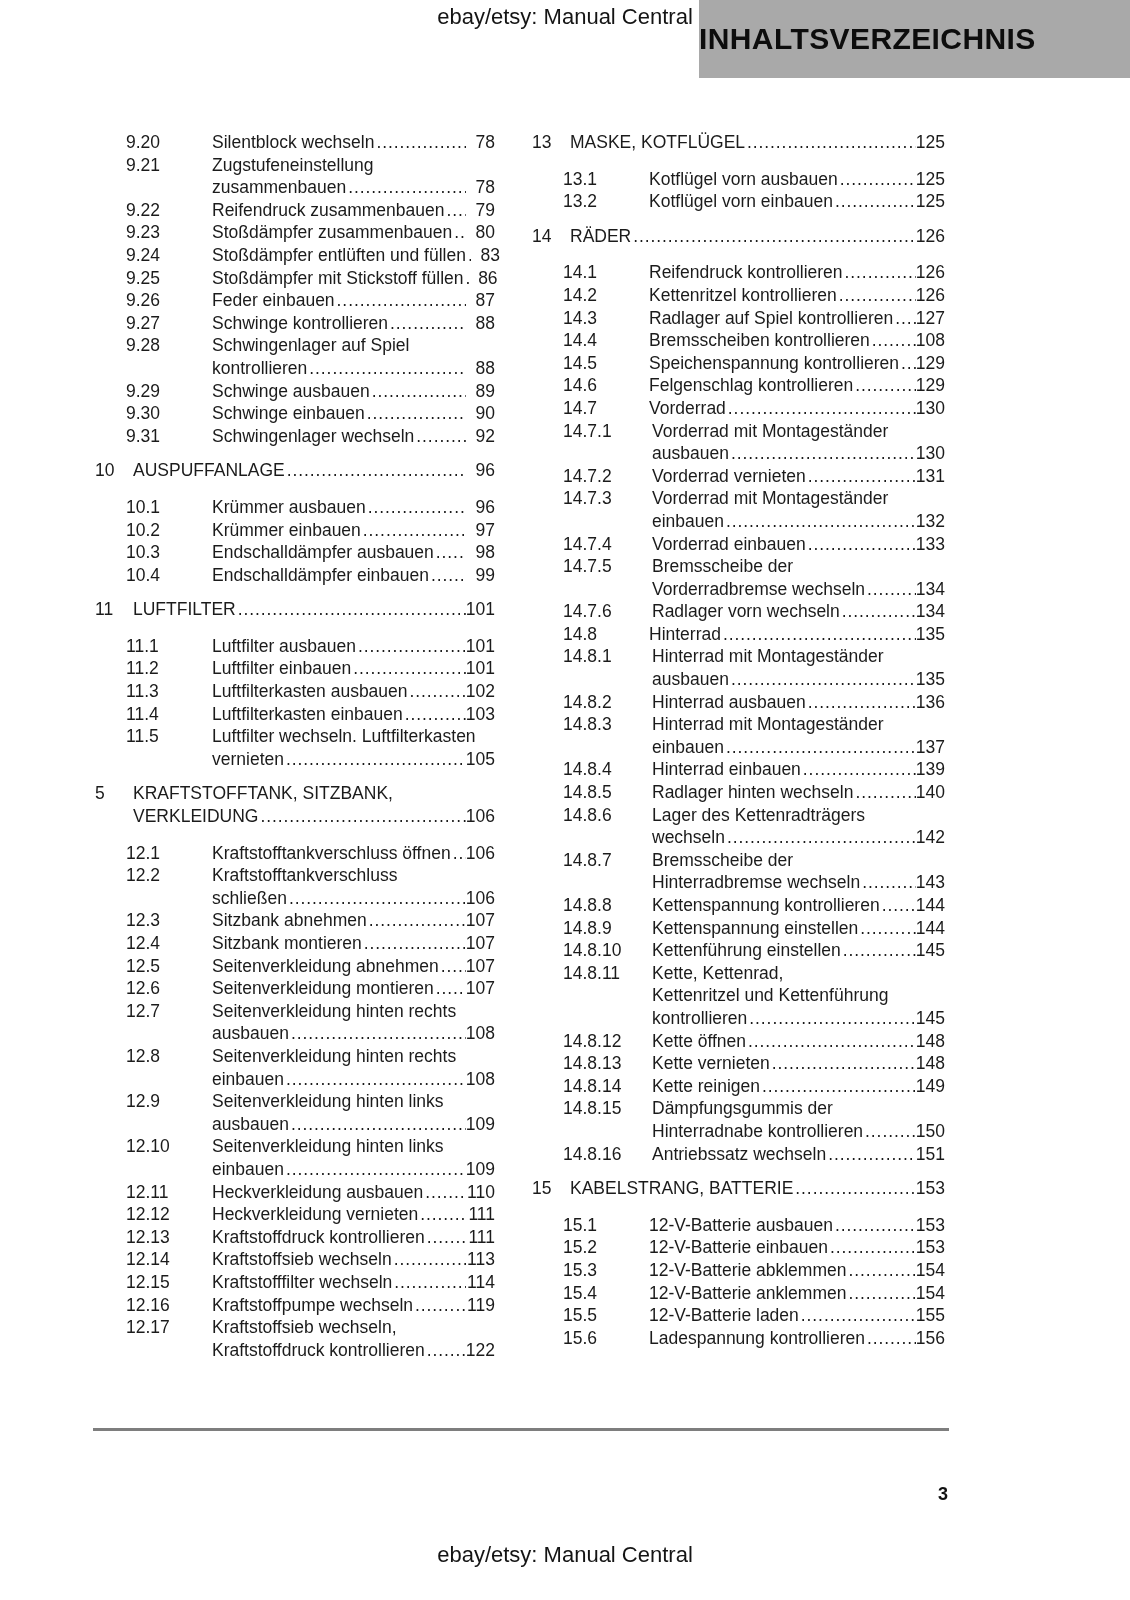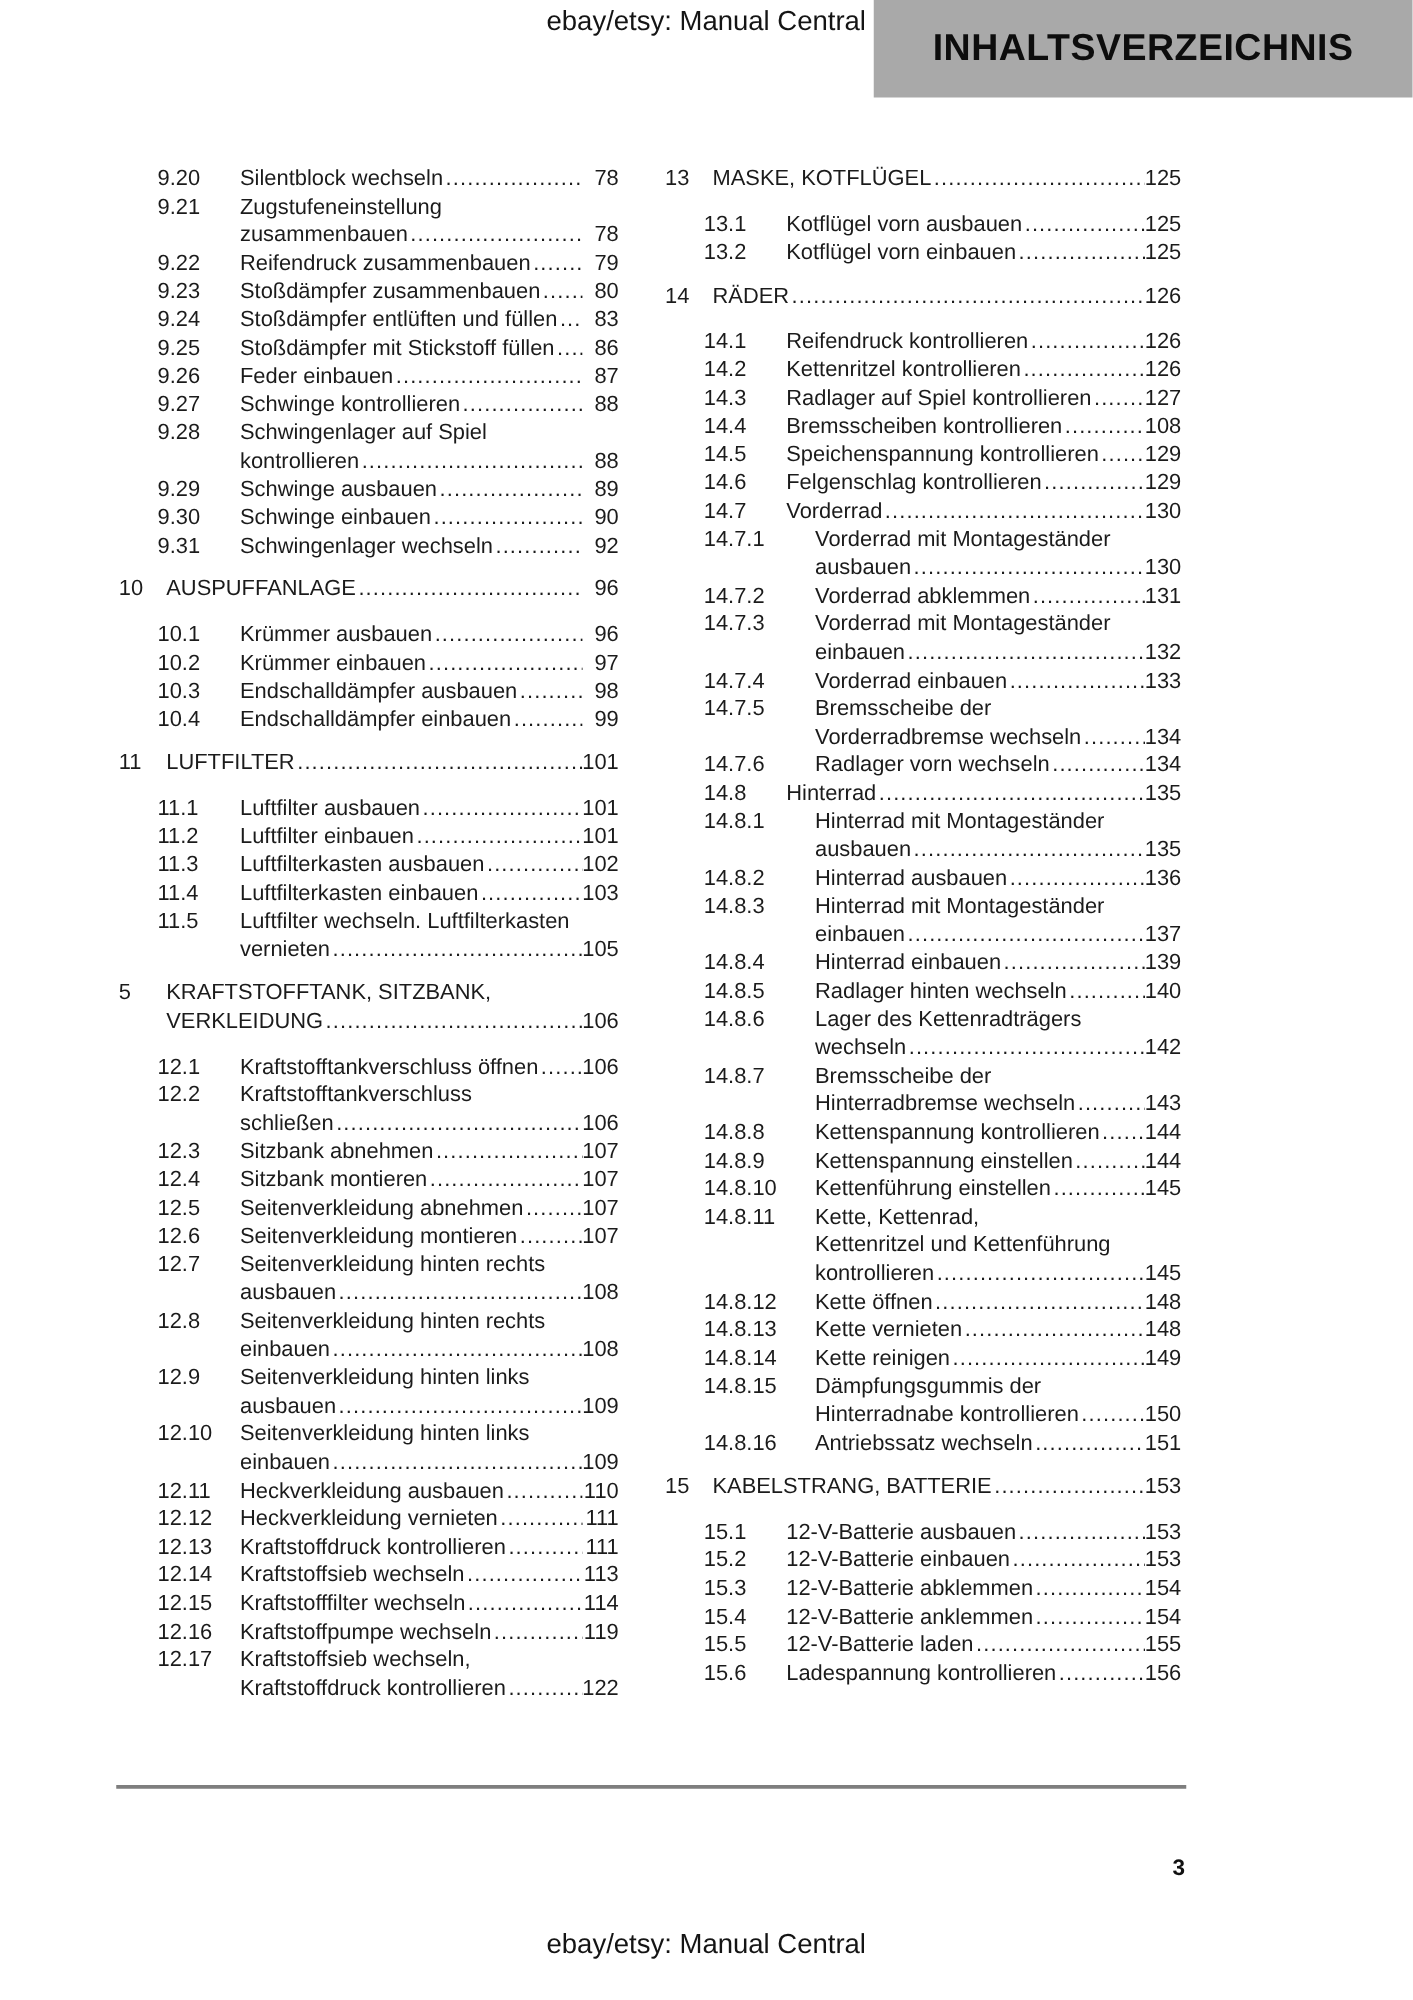--- a/index.html
+++ b/index.html
@@ -10,37 +10,37 @@
     overflow: hidden;
     font-family: "Liberation Sans", sans-serif;
     color: #1b1b1b;
   }
   .header-watermark {
     position: absolute; top: 4px; left: 0; width: 100%;
     text-align: center; font-size: 22px; color: #141414;
   }
   .title-box {
     position: absolute; left: 699px; top: 0; width: 431px; height: 78px;
-    display: flex; align-items: center; justify-content: center;
+    display: flex; align-items: center; justify-content: flex-start;
   }
   .title-box .t {
     font-weight: bold; font-size: 30px; letter-spacing: 0.4px; color: #0d0d0d;
     white-space: nowrap;
   }
   .toc {
     position: absolute; left: 95px; top: 131px;
     display: flex;
     font-size: 17.5px; line-height: 22.6px;
   }
   .col-1 { width: 400px; margin-right: 37px; }
   .col-2 { width: 413px; }
   .entry { display: flex; }
   .entry .num { flex: none; }
   .lvl-chapter .num { width: 38px; }
-  .lvl-sub { padding-left: 31px; }
+  .lvl-sub { padding-left: 31px; gap: 20px; }
   .lvl-sub .num { width: 66px; }
   .lvl-subsub { padding-left: 31px; }
   .lvl-subsub .num { width: 89px; }
   .lvl-chapter { margin: 12px 0 14px 0; }
   .col > .lvl-chapter:first-child { margin-top: 0; }
   .body { flex: 1; min-width: 0; }
   .lastline { display: flex; align-items: baseline; }
   .txt { white-space: nowrap; }
   .dots {
     flex: 1; overflow: hidden; white-space: nowrap;
@@ -611,21 +611,21 @@
             <span class="txt">ausbauen</span>
             <span class="dots">..........................................................................................</span>
             <span class="pg">130</span>
           </div>
         </div>
       </div>
       <div class="entry lvl-subsub">
         <span class="num">14.7.2</span>
         <div class="body">
           <div class="lastline">
-            <span class="txt">Vorderrad abklemmen</span>
+            <span class="txt">Vorderrad vernieten</span>
             <span class="dots">..........................................................................................</span>
             <span class="pg">131</span>
           </div>
         </div>
       </div>
       <div class="entry lvl-subsub">
         <span class="num">14.7.3</span>
         <div class="body">
           <div class="wrapline">Vorderrad mit Montageständer</div>
           <div class="lastline">

